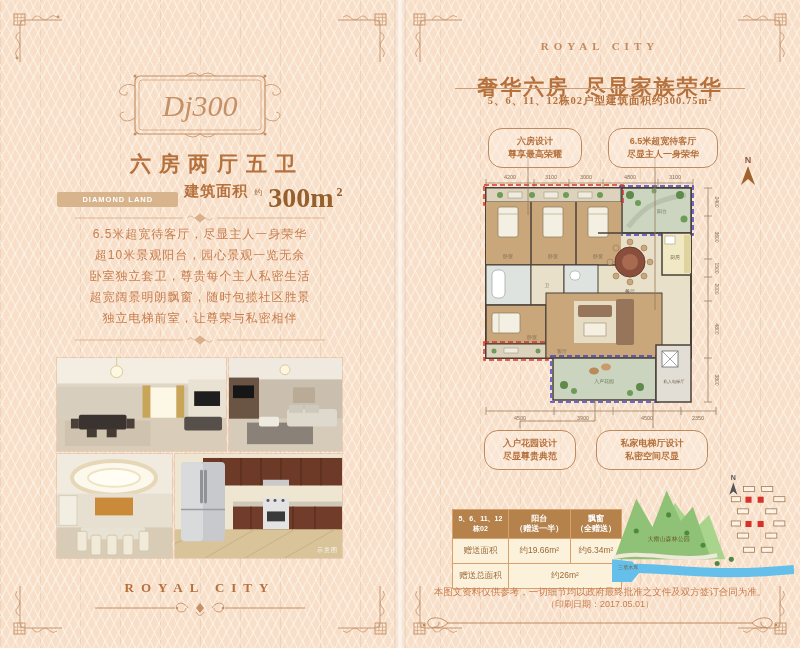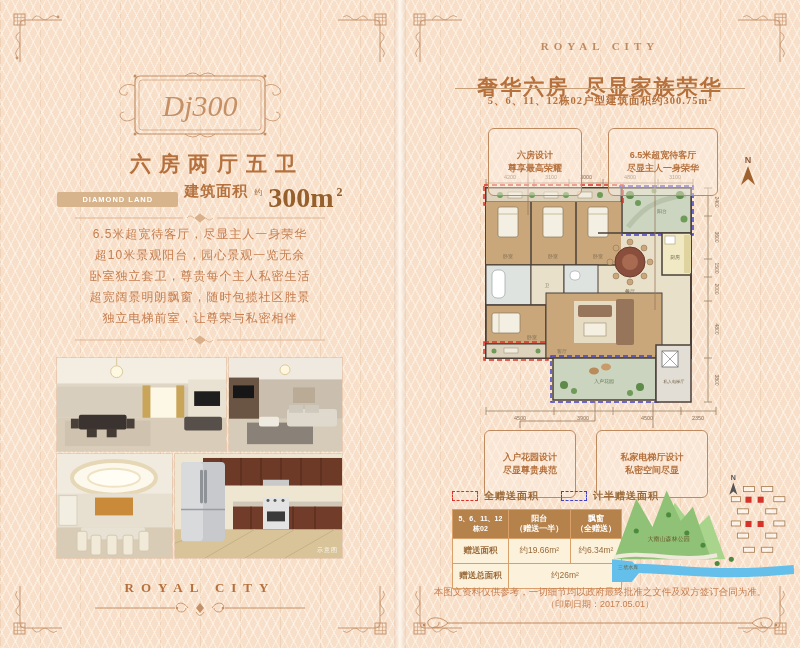--- a/index.html
+++ b/index.html
@@ -46,39 +46,39 @@
   
   .rp-brand{position:absolute;top:40px;left:0;width:400px;text-align:center;
     font-family:"Liberation Serif",serif;font-size:11px;color:#c08a5f;letter-spacing:5px;font-weight:bold;}
   .rp-title{position:absolute;top:73px;left:0;width:400px;text-align:center;
     font-size:21px;font-weight:bold;color:#b5703c;letter-spacing:2px;white-space:pre;}
   .rp-rule{position:absolute;top:88px;left:55px;width:290px;height:0;border-top:1px solid #c9a078;}
   .rp-subtitle{position:absolute;top:94px;left:0;width:400px;text-align:center;
     font-family:"Liberation Serif",serif;font-size:10.5px;font-weight:bold;color:#b5703c;letter-spacing:1px;}
   .plan-svg{position:absolute;left:48px;top:115px;width:345px;height:365px;}
   .callout{position:absolute;border:1px solid #c08a5f;background:rgba(252,240,226,.45);
-    text-align:center;padding:20px 4px;border-radius:6px;}
+    text-align:center;padding:6px 4px;border-radius:14px;}
   .callout div{font-size:9px;font-weight:bold;color:#b5713d;line-height:13px;}
   .co1{left:88px;top:128px;width:84px;}
   .co2{left:208px;top:128px;width:100px;}
   .co3{left:84px;top:430px;width:82px;}
   .co4{left:196px;top:430px;width:102px;}
   .legend{position:absolute;top:489px;left:52px;display:flex;gap:22px;align-items:center;}
   .legend-item{display:flex;align-items:center;gap:6px;}
   .legend-box{width:24px;height:8px;}
   .legend-box.red{border:1.5px dashed #d8342a;}
   .legend-box.blue{border:1.5px dashed #4040cc;}
   .legend-label{font-size:10px;font-weight:bold;color:#9a6a3a;letter-spacing:1px;}
   table.gift{position:absolute;top:509px;left:52px;border-collapse:collapse;width:170px;}
   table.gift th,table.gift td{border:1px solid #d9a06a;text-align:center;vertical-align:middle;}
   table.gift th{background:#b5824c;color:#fff;font-size:8px;font-weight:bold;white-space:pre-line;
     height:26px;padding:1px 2px;line-height:10px;}
   table.gift th.first{font-size:7px;}
   table.gift td{background:#fcf2dc;color:#9a6a3a;font-size:8.5px;height:22px;padding:1px 2px;}
-  table.gift td.lbl{font-weight:bold;}
+  table.gift td.lbl{font-weight:normal;}
   .map-svg{position:absolute;left:212px;top:470px;width:182px;height:112px;}
   .disclaimer{position:absolute;top:585px;left:0;width:400px;text-align:center;color:#c67e4f;}
   .disclaimer .d1{font-size:9.5px;line-height:13px;}
   .disclaimer .d2{font-size:9px;line-height:13px;}
   .flourish{position:absolute;top:612px;left:18px;width:364px;height:20px;}
 </style>
 </head>
 <body>
 
 <div class="canvas">
@@ -475,30 +475,20 @@
     </div>
     <div class="callout co3">
       <div>入户花园设计</div>
       <div>尽显尊贵典范</div>
     </div>
     <div class="callout co4">
       <div>私家电梯厅设计</div>
       <div>私密空间尽显</div>
     </div>
 
-    <div class="legend">
-      <div class="legend-item">
-        <span class="legend-box red"></span>
-        <span class="legend-label">全赠送面积</span>
-      </div>
-      <div class="legend-item">
-        <span class="legend-box blue"></span>
-        <span class="legend-label">计半赠送面积</span>
-      </div>
-    </div>
 
     <table class="gift">
       <tbody>
           <tr>
         <th class="first" style="width:58px">5、6、11、12栋02</th>
         <th style="width:62px">阳台
 （赠送一半）</th>
         <th style="width:50px">飘窗
 （全赠送）</th>
       </tr>

